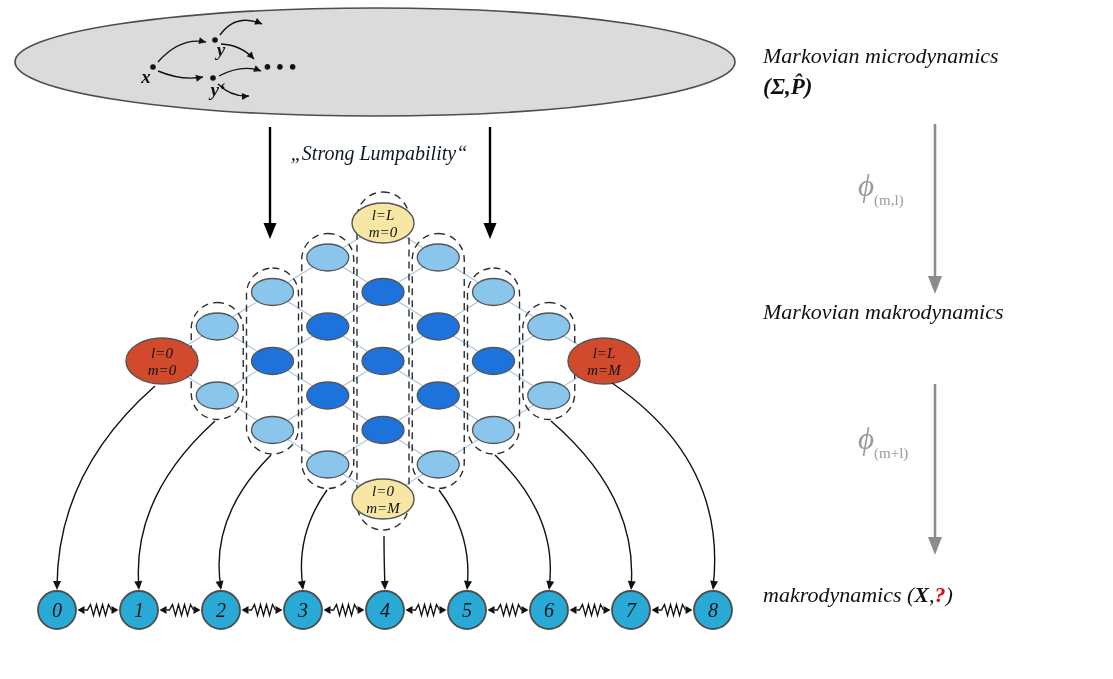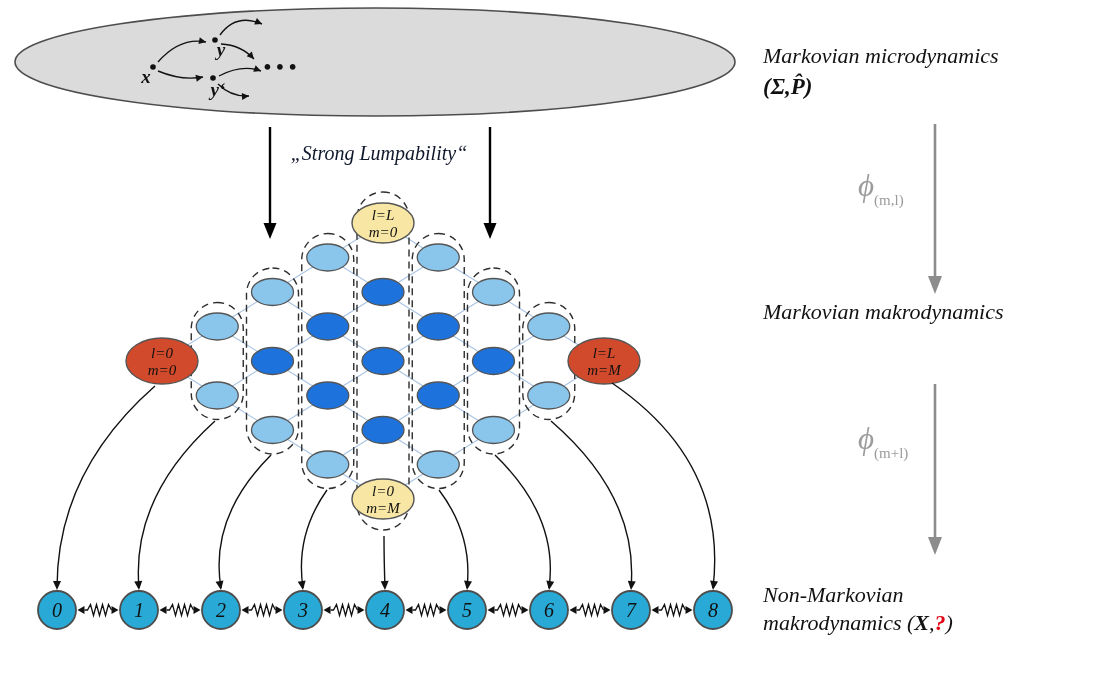--- a/index.html
+++ b/index.html
@@ -204,16 +204,15 @@
 
   <div class="rp" style="top:298px">
     <div class="rp-title">Markovian makrodynamics</div>
   </div>
 
   <div class="phi" style="top:421px">
     <span class="phi-sym">ϕ</span><span class="phi-sub">(m+l)</span>
   </div>
 
   <div class="rp" style="top:581px">
-    <div class="rp-title">Non-Markovian</div>
     <div class="rp-title"><span>makrodynamics (</span><b>X</b><span>,</span><b class="q" style="color: rgb(227, 6, 19);">?</b><span>)</span></div>
   </div>
 </div>
 
 </body></html>

